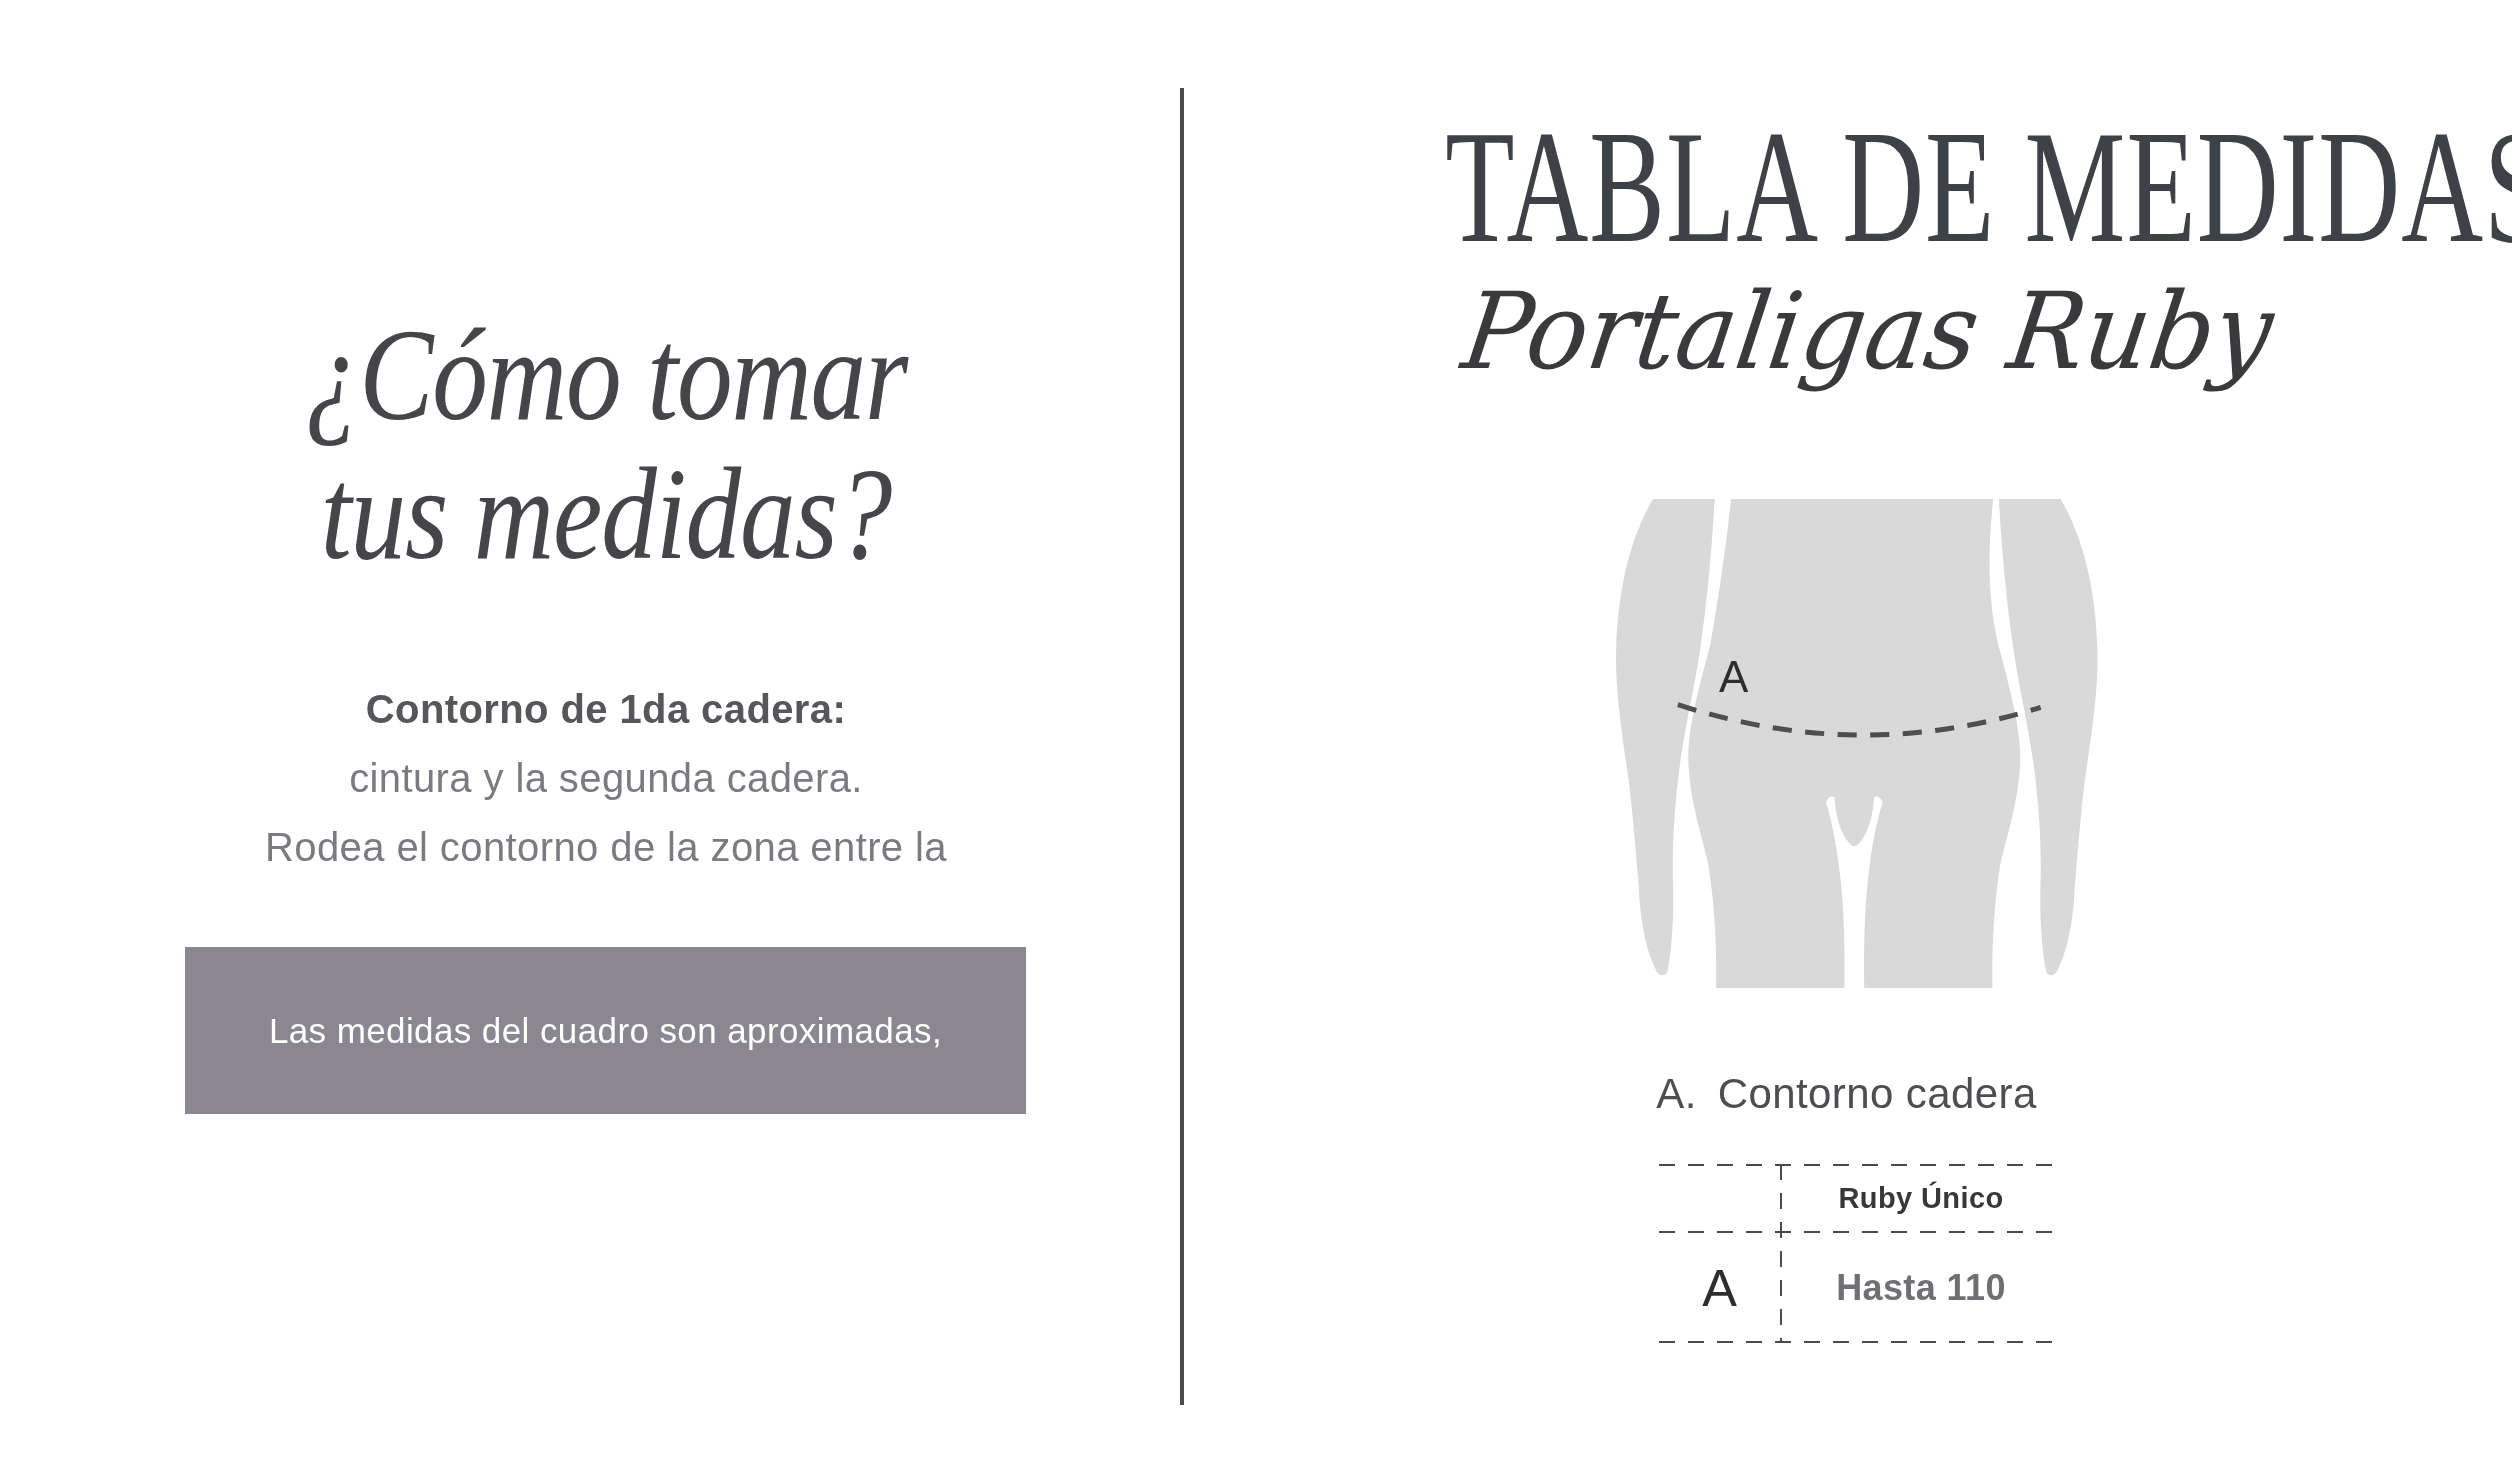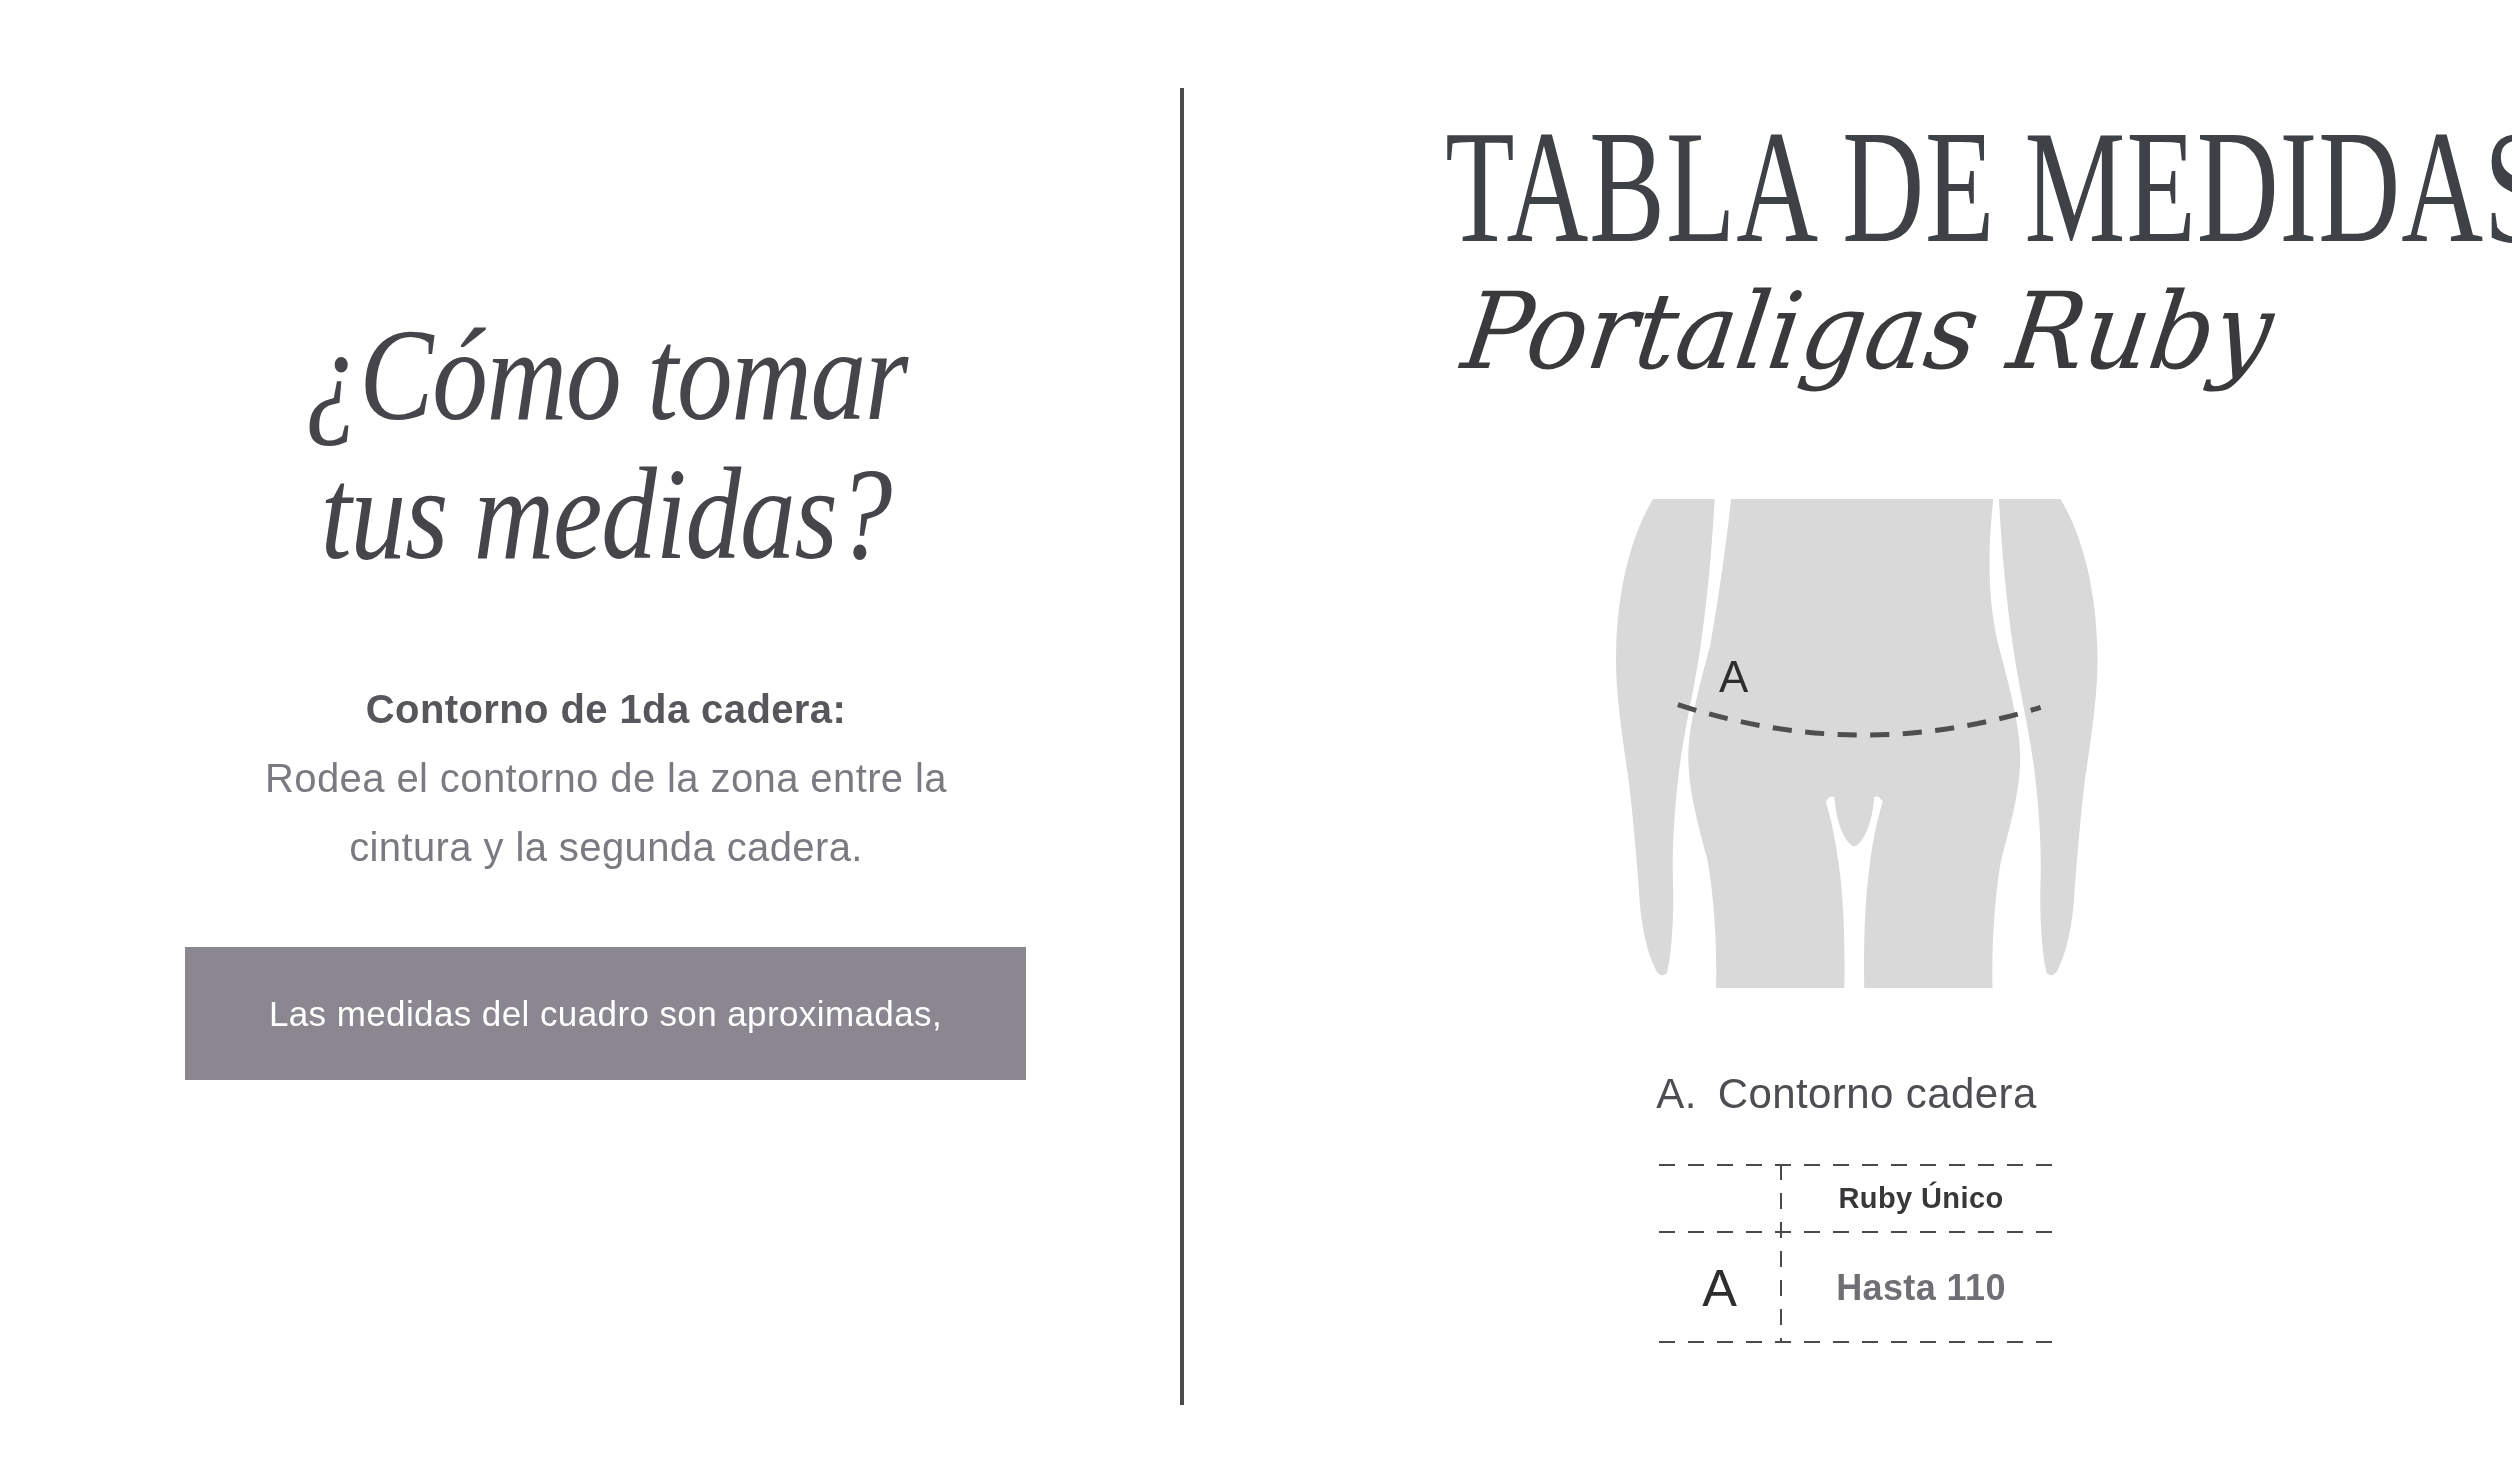--- a/index.html
+++ b/index.html
@@ -22,21 +22,21 @@
   }
   .left-heading span{display:block;}
   .instructions{
     position:absolute;left:145px;top:675px;width:922px;
     text-align:center;font-size:40px;line-height:69px;
   }
   .instructions p{margin:0;}
   .inst-title{color:#57565b;font-weight:700;letter-spacing:0.4px;}
   .inst-line{color:#7b7a80;font-weight:400;letter-spacing:0.4px;}
   .note-box{
-    position:absolute;left:185px;top:947px;width:841px;height:133px;
+    position:absolute;left:185px;top:947px;width:841px;height:167px;
     background:#8b8791;
     display:flex;flex-direction:column;justify-content:center;align-items:center;
     text-align:center;
   }
   .note-box p{margin:0;color:#ffffff;font-size:35px;line-height:50px;font-weight:400;letter-spacing:0.4px;}
   
   .divider{
     position:absolute;left:1180px;top:88px;width:3.5px;height:1317px;
     background:#4b4b4e;
   }
@@ -92,22 +92,22 @@
 
 <div class="page">
 
   <h1 class="left-heading">
     <span>¿Cómo tomar</span>
     <span>tus medidas?</span>
   </h1>
 
   <div class="instructions">
     <p class="inst-title">Contorno de 1da cadera:</p>
+    <p class="inst-line">cintura y la segunda cadera.</p>
     <p class="inst-line">Rodea el contorno de la zona entre la</p>
-    <p class="inst-line">cintura y la segunda cadera.</p>
   </div>
 
   <div class="note-box">
     <p>Las medidas del cuadro son aproximadas,</p>
   </div>
 
   <div class="divider"></div>
 
   <div class="chart-title">
     <span>TABLA DE MEDIDAS</span>

